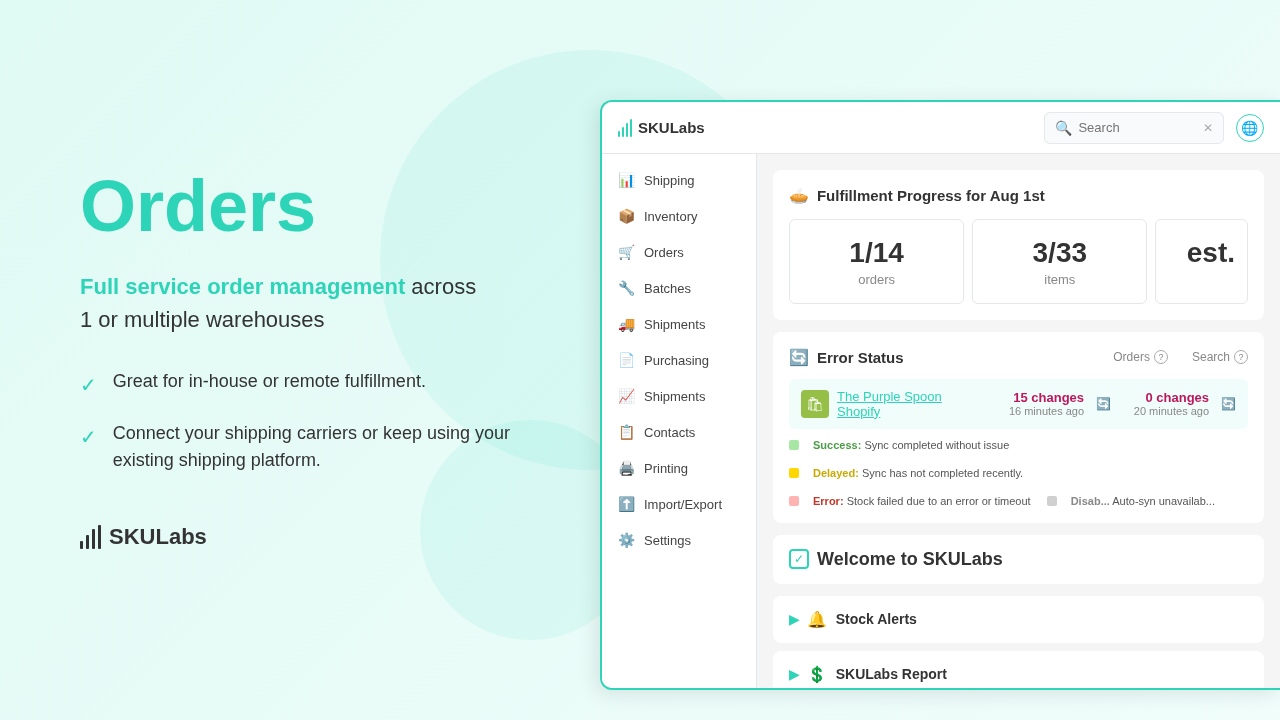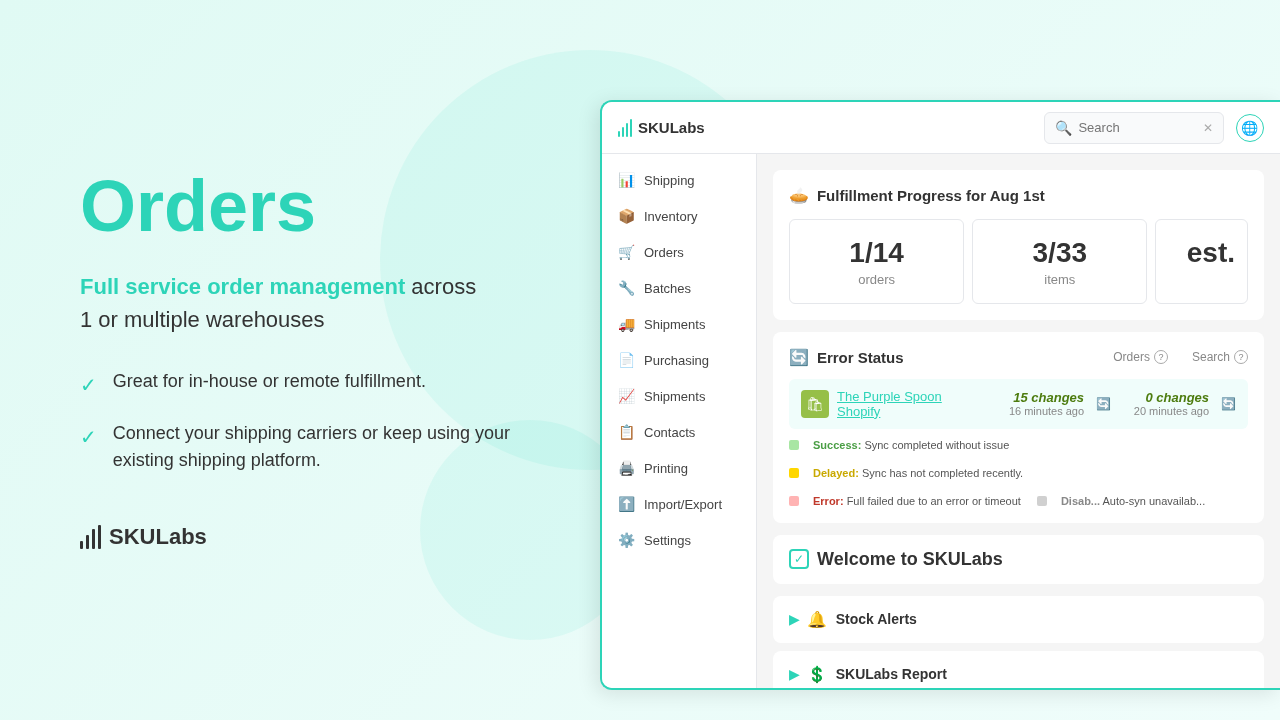--- a/index.html
+++ b/index.html
@@ -393,22 +393,21 @@
     }
 
     .sync-changes {
       text-align: right;
       min-width: 90px;
     }
 
     .changes-count {
       font-size: 13px;
       font-weight: 600;
-      color: #4d7c0f;
-      font-style: italic;
+      color: #be185d;
     }
 
     .changes-time {
       font-size: 11px;
       color: #888;
     }
 
     .refresh-icon {
       color: #2dd4b8;
       font-size: 12px;
@@ -692,21 +691,21 @@
               <div class="legend-dot delayed"></div>
               <div>
                 <span class="legend-label delayed">Delayed:</span>
                 <span>Sync has not completed recently.</span>
               </div>
             </div>
             <div class="legend-item">
               <div class="legend-dot error"></div>
               <div>
                 <span class="legend-label error">Error:</span>
-                <span>Full failed due to an error or timeout</span>
+                <span>Stock failed due to an error or timeout</span>
               </div>
             </div>
             <div class="legend-item">
               <div class="legend-dot disabled"></div>
               <div>
                 <span class="legend-label disabled">Disab...</span>
                 <span>Auto-syn unavailab...</span>
               </div>
             </div>
           </div>

